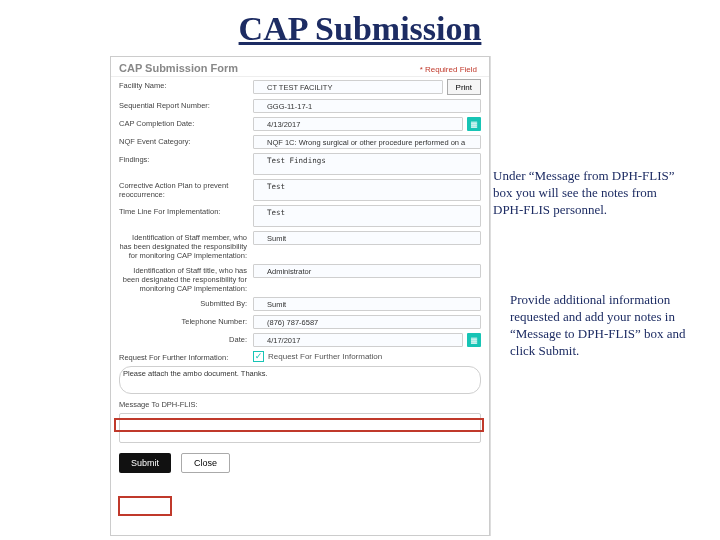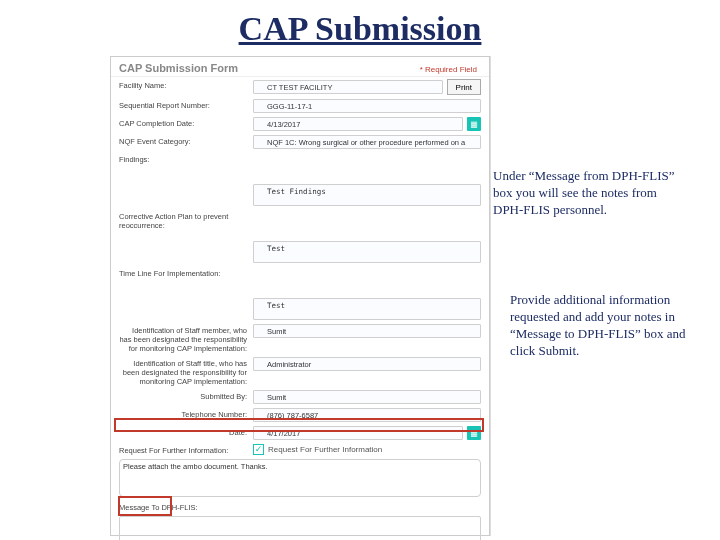--- a/index.html
+++ b/index.html
@@ -60,21 +60,21 @@
   .txt, .sel, .ta {
     flex: 1;
     font-size: 7.5px;
     padding: 2px 13px;
     border: 1px solid #cfcfcf;
     border-radius: 1px;
     background: #fafcff;
     color: #333;
     height: 14px;
   }
-  .ta { height: 22px; resize: none; margin-top: 31px; }
+  .ta { height: 22px; resize: none; }
   .cal-icon {
     width: 14px; height: 14px;
     background: #17c4b5;
     display: inline-flex;
     align-items: center; justify-content: center;
     color: #fff;
     font-size: 8px;
     border-radius: 1px;
   }
   .btn-print {
@@ -92,22 +92,22 @@
     display: inline-flex;
     align-items: center; justify-content: center;
     color: #17c4b5;
     font-size: 9px;
     line-height: 1;
   }
   .full-row { padding: 2px 8px; }
   .msg-box {
     width: 100%;
     border: 1px solid #cfcfcf;
-    border-radius: 4px;
-    height: 38px;
+    border-radius: 12px;
+    height: 28px;
     font-size: 7.5px;
     padding: 2px 3px;
     color: #333;
   }
   .blank-box {
     width: 100%;
     border: 1px solid #cfcfcf;
     border-radius: 2px;
     height: 30px;
   }
@@ -268,20 +268,24 @@
     <div class="msg-box">Please attach the ambo document. Thanks.</div>
   </div>
 
   <div class="row">
     <div class="label">Message To DPH-FLIS:</div>
   </div>
   <div class="full-row">
     <div class="blank-box"></div>
   </div>
 
+  <div class="buttons-row">
+    <button class="btn-submit">Submit</button>
+    <button class="btn-close">Close</button>
+  </div>
 </div>
 
 <div class="highlight hl-req"></div>
 <div class="highlight hl-submit"></div>
 
 <div class="divider-v"></div>
 
 <div class="callout callout1">Under “Message from DPH-FLIS” box you will see the notes from DPH-FLIS personnel.</div>
 <div class="callout callout2">Provide additional information requested and add your notes in “Message to DPH-FLIS” box and click Submit.</div>
 

